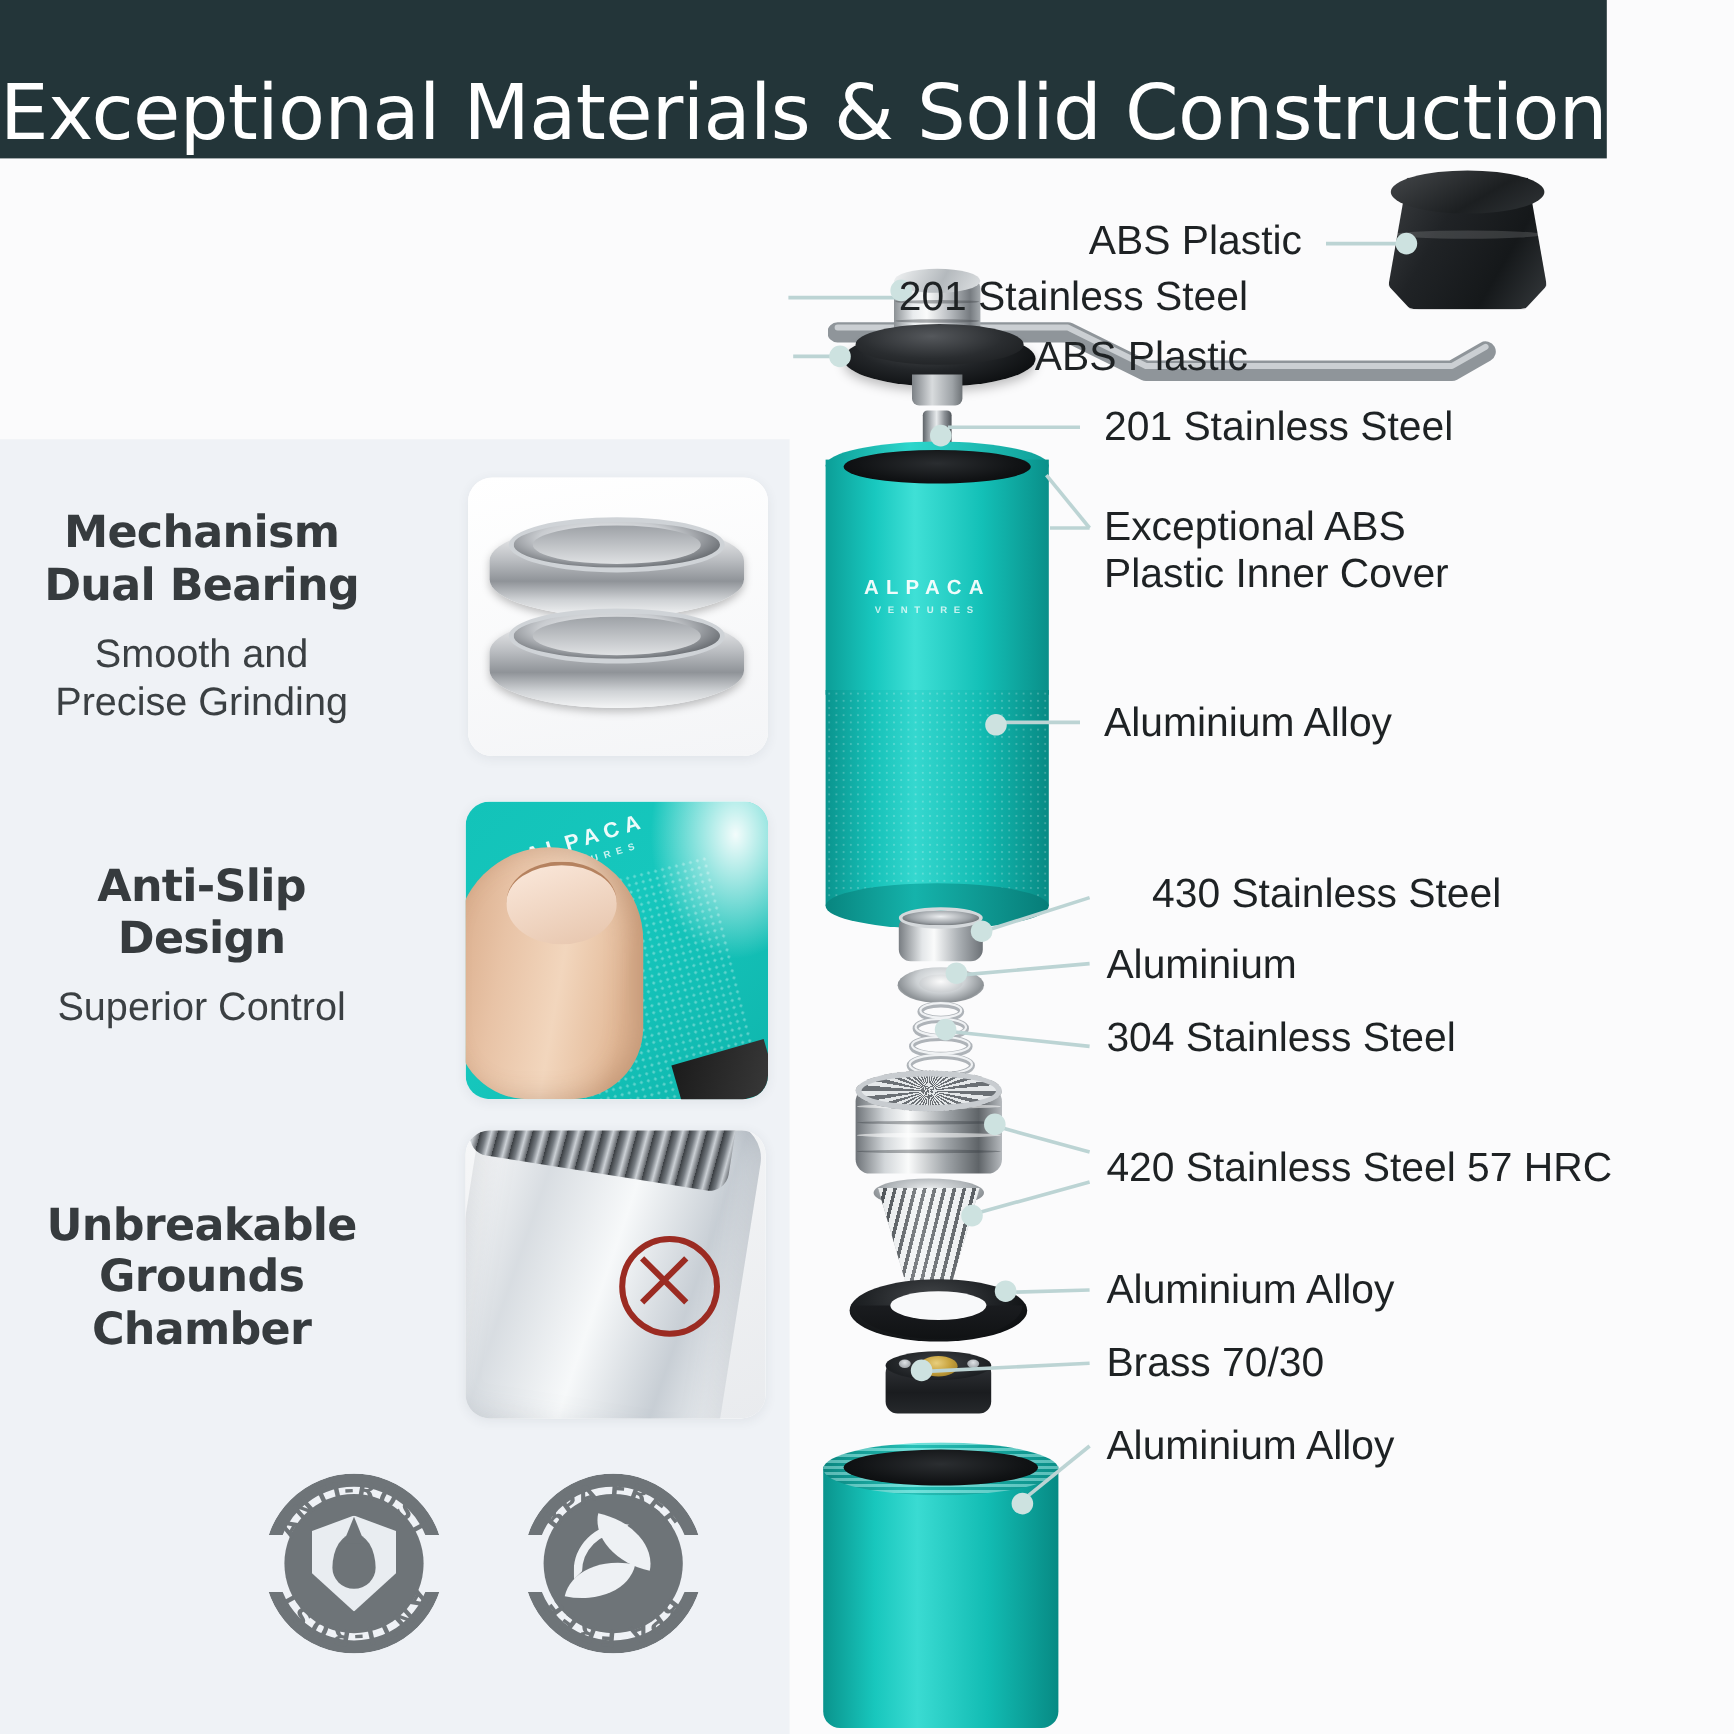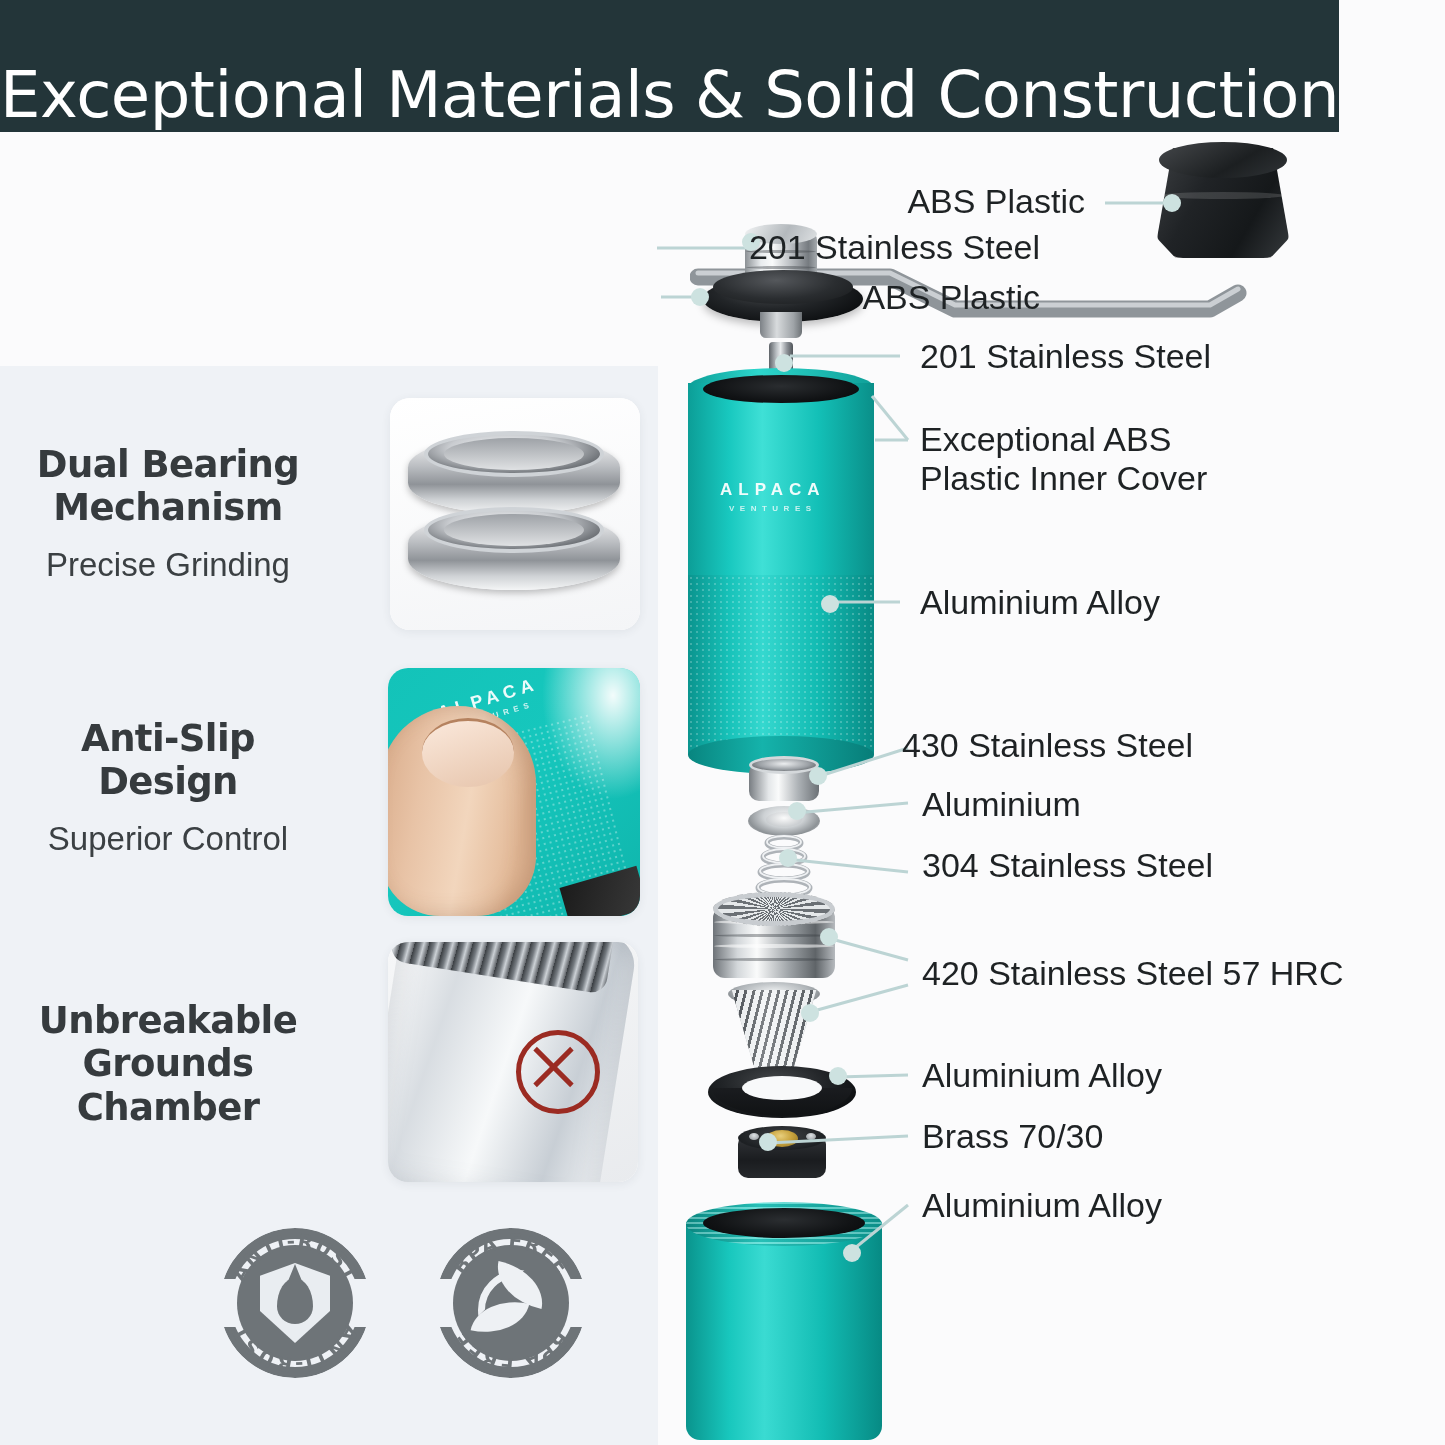--- a/index.html
+++ b/index.html
@@ -356,24 +356,25 @@
 
   <div class="header">
     <div class="header-title">Exceptional Materials &amp; Solid Construction</div>
   </div>
 
   <div class="left-panel"></div>
 
   <div class="feature" style="left:10px;top:398px;width:360px;height:232px;">
     <div class="feature-text">
       <div class="feature-title">
+        <div>Mechanism</div>
         <div>Dual Bearing</div>
-        <div>Mechanism</div>
       </div>
       <div class="feature-sub">
+        <div>Smooth and</div>
         <div>Precise Grinding</div>
       </div>
     </div>
   </div>
   <div class="thumb-card" style="left:390px;top:398px;width:250px;height:232px;">
     <div style="position:absolute;left:0;top:0;width:250px;height:232px;background:linear-gradient(170deg,#ffffff,#f4f5f7);"></div>
     <div class="bearing" style="top:38px;"></div>
     <div class="bearing" style="top:114px;"></div>
   </div>
 
@@ -584,21 +585,21 @@
   <div class="lbl r" style="left:700px;top:182px;width:385px;">ABS Plastic</div>
 
   <div class="lbl" style="left:920px;top:337px;">201 Stainless Steel</div>
 
   <div class="lbl two" style="left:920px;top:420px;">
     <div>Exceptional ABS</div>
     <div>Plastic Inner Cover</div>
   </div>
 
   <div class="lbl" style="left:920px;top:583px;">Aluminium Alloy</div>
-  <div class="lbl" style="left:902px;top:726px;">430 Stainless Steel</div>
+  <div class="lbl" style="left:960px;top:726px;">430 Stainless Steel</div>
   <div class="lbl" style="left:922px;top:785px;">Aluminium</div>
   <div class="lbl" style="left:922px;top:846px;">304 Stainless Steel</div>
   <div class="lbl" style="left:922px;top:954px;">420 Stainless Steel 57 HRC</div>
   <div class="lbl" style="left:922px;top:1056px;">Aluminium Alloy</div>
   <div class="lbl" style="left:922px;top:1117px;">Brass 70/30</div>
   <div class="lbl" style="left:922px;top:1186px;">Aluminium Alloy</div>
 
 </div>
 
 </body></html>

